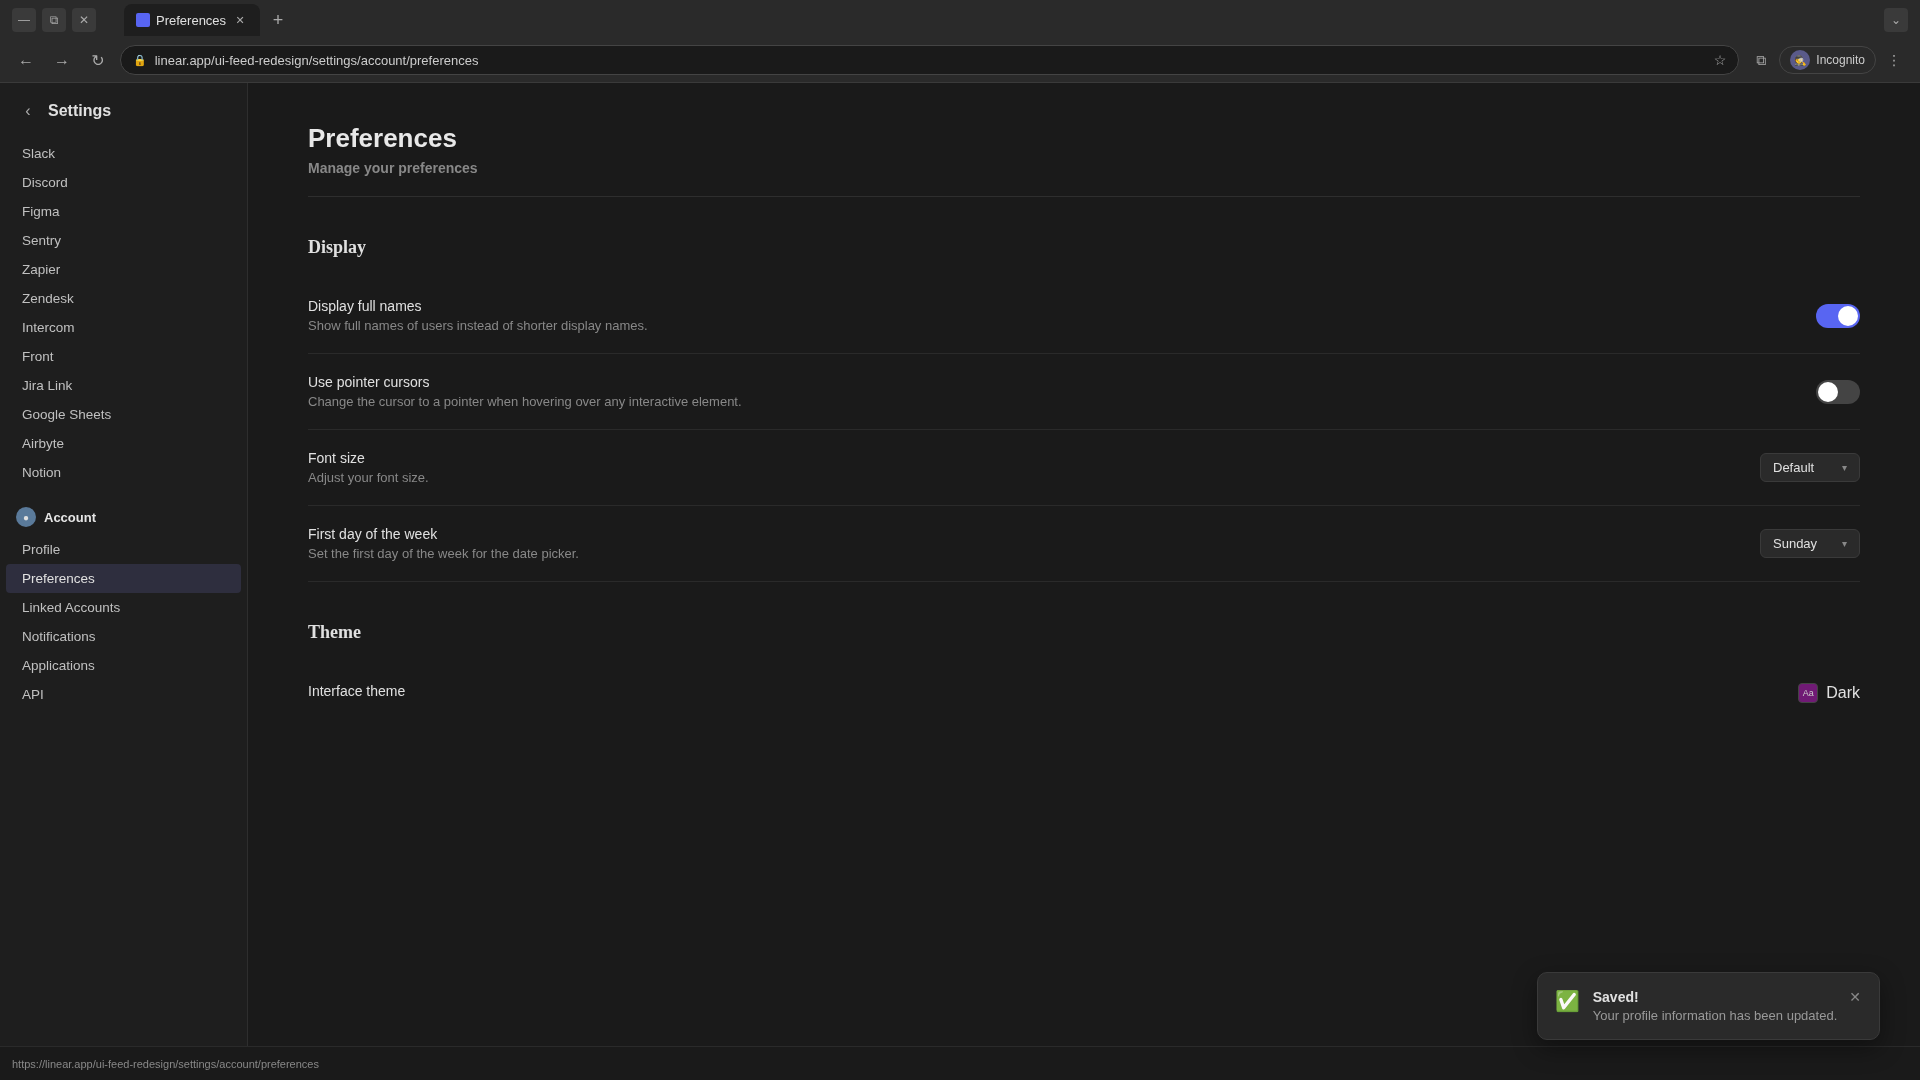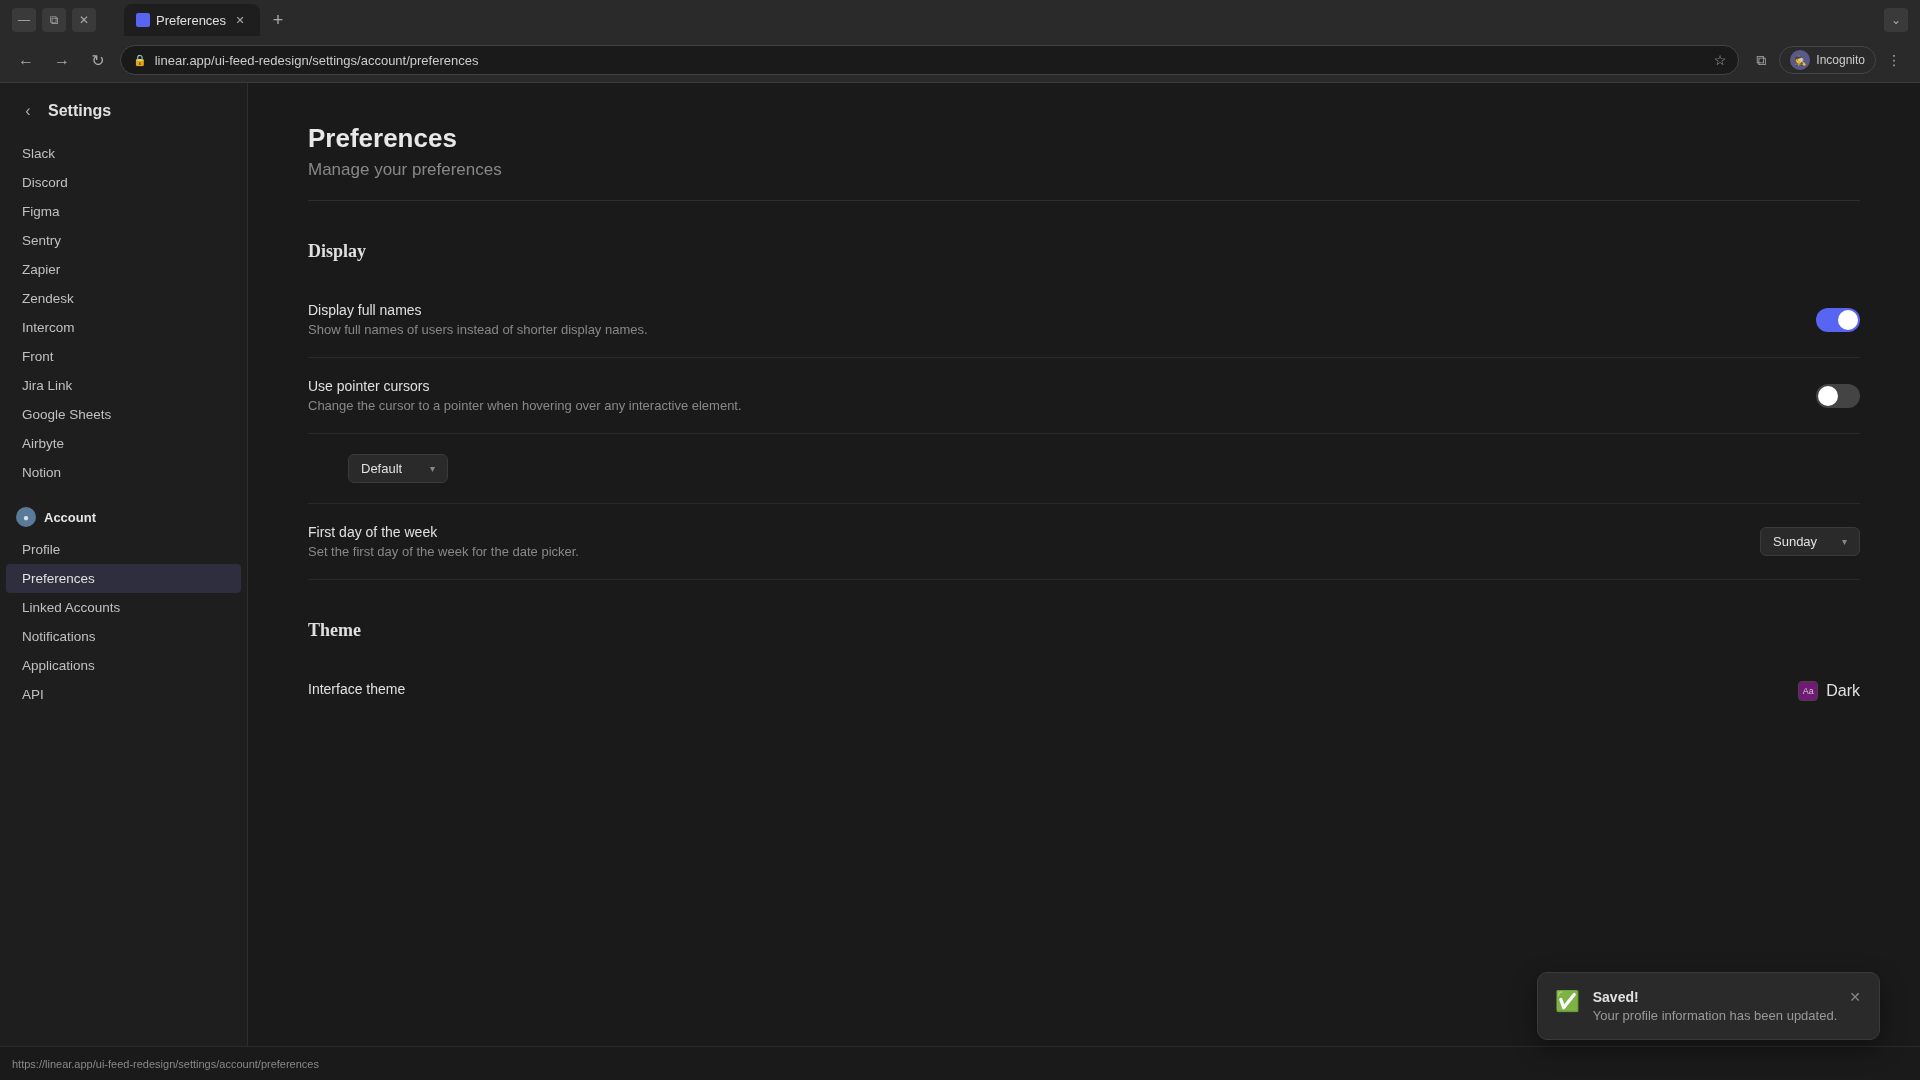--- a/index.html
+++ b/index.html
@@ -270,22 +270,23 @@
       padding-bottom: 20px;
       border-bottom: 1px solid #2e2e2e;
     }
     .page-title {
       font-size: 26px;
       font-weight: 600;
       color: #e8e8e8;
       margin-bottom: 6px;
     }
     .page-subtitle {
-      font-size: 17px;
+      font-size: 14px;
       color: #888;
+      font-weight: bold;
     }
 
     .section {
       margin-bottom: 0;
     }
     .section-title {
       font-size: 18px;
       font-weight: 600;
       color: #e0e0e0;
       margin-bottom: 20px;
@@ -601,20 +602,24 @@
         <div class="setting-control">
           <div class="toggle">
             <div class="toggle-track off">
               <div class="toggle-thumb"></div>
             </div>
           </div>
         </div>
       </div>
 
       <div class="setting-row">
+        <div class="setting-info">
+          <div class="setting-label">Font size</div>
+          <div class="setting-desc">Adjust your font size.</div>
+        </div>
         <div class="setting-control">
           <button class="dropdown">
             <span>Default</span>
             <span class="chevron">▾</span>
           </button>
         </div>
       </div>
 
       <div class="setting-row">
         <div class="setting-info">

